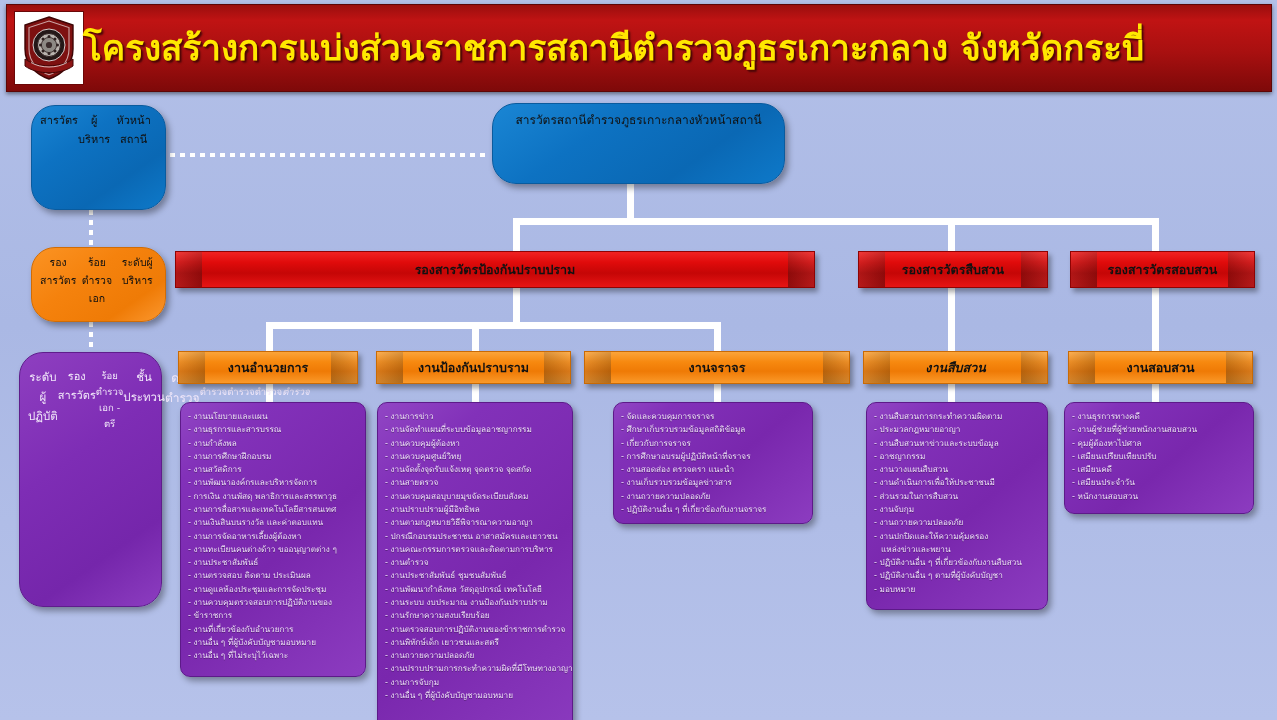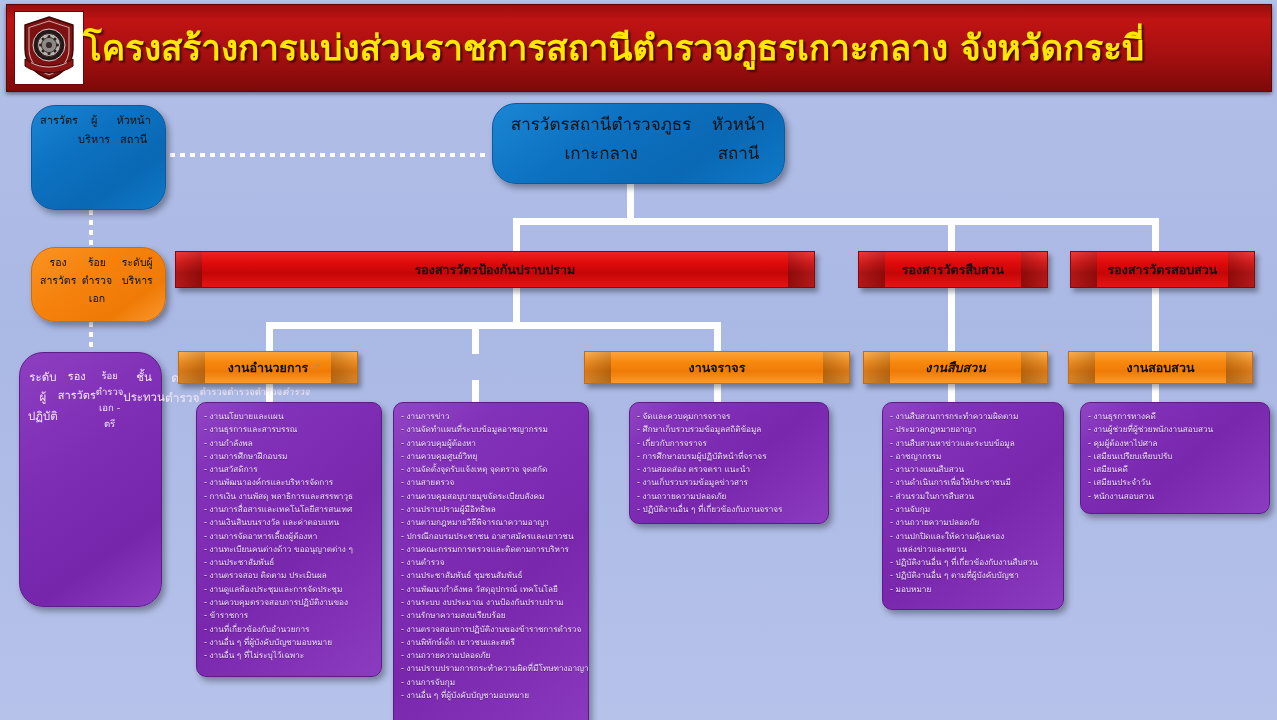--- a/index.html
+++ b/index.html
@@ -81,21 +81,20 @@
 
   
   .panel{
     position:absolute;box-sizing:border-box;border-radius:10px;
     background:linear-gradient(140deg,#9146c4 0%,#8231b9 18%,#7927ad 55%,#8c3cc0 100%);
     border:1px solid #5d1a89;
     box-shadow:3px 4px 6px rgba(0,0,0,.35);
     padding:7px 6px 9px 7px;
     color:#efe3f8;font-size:8.2px;line-height:1.62;
     text-shadow:0 1px 0 rgba(0,0,0,.35);
-    margin-left:16px;
   }
   .panel ul{list-style:none;margin:0;padding:0;}
   .panel li{white-space:nowrap;}
   .panel li.ind{padding-left:7px;}
 
   
   .conn{position:absolute;background:#ffffff;z-index:0;}
   .dotline{
     position:absolute;z-index:0;
     background-image:repeating-linear-gradient(90deg,#ffffff 0 5px,rgba(255,255,255,0) 5px 10px);
@@ -183,37 +182,40 @@
     <div class="ln" style="font-size:9.5px;">ร้อยตำรวจเอก - ตรี</div>
     <div class="ln" style="height:12px;"></div>
     <div class="ln" style="font-size:11.5px;">ชั้นประทวน</div>
     <div class="ln" style="font-size:12px;">ดาบตำรวจ</div>
     <div class="ln" style="font-size:9.5px;">จ่าสิบตำรวจ</div>
     <div class="ln" style="font-size:9.5px;">สิบตำรวจเอก</div>
     <div class="ln" style="font-size:9.5px;">สิบตำรวจโท</div>
     <div class="ln" style="font-size:9.5px;font-style:italic;">สิบตำรวจตรี</div>
   </div>
 
-  <div class="card blue" style="left:485px;top:103px;width:293px;height:81px;font-size:17px;">
+  <div class="card blue" style="left:485px;top:103px;width:293px;height:81px;font-size:12px;">
     <div class="ln">สารวัตรสถานีตำรวจภูธรเกาะกลาง</div>
     <div class="ln">หัวหน้าสถานี</div>
   </div>
 
   <div class="bar red" style="left:175px;top:251px;width:640px;height:37px;">
     <span class="lbl">รองสารวัตรป้องกันปราบปราม</span>
   </div>
   <div class="bar red" style="left:858px;top:251px;width:190px;height:37px;">
     <span class="lbl">รองสารวัตรสืบสวน</span>
   </div>
   <div class="bar red" style="left:1070px;top:251px;width:185px;height:37px;">
     <span class="lbl">รองสารวัตรสอบสวน</span>
   </div>
 
   <div class="bar orange" style="left:178px;top:351px;width:180px;height:33px;">
     <span class="lbl">งานอำนวยการ</span>
+  </div>
+  <div class="bar orange" style="left:376px;top:351px;width:195px;height:33px;">
+    <span class="lbl">งานป้องกันปราบราม</span>
   </div>
   <div class="bar orange" style="left:584px;top:351px;width:266px;height:33px;">
     <span class="lbl">งานจราจร</span>
   </div>
   <div class="bar orange" style="left:863px;top:351px;width:185px;height:33px;font-style:italic;">
     <span class="lbl">งานสืบสวน</span>
   </div>
   <div class="bar orange" style="left:1068px;top:351px;width:185px;height:33px;">
     <span class="lbl">งานสอบสวน</span>
   </div>

